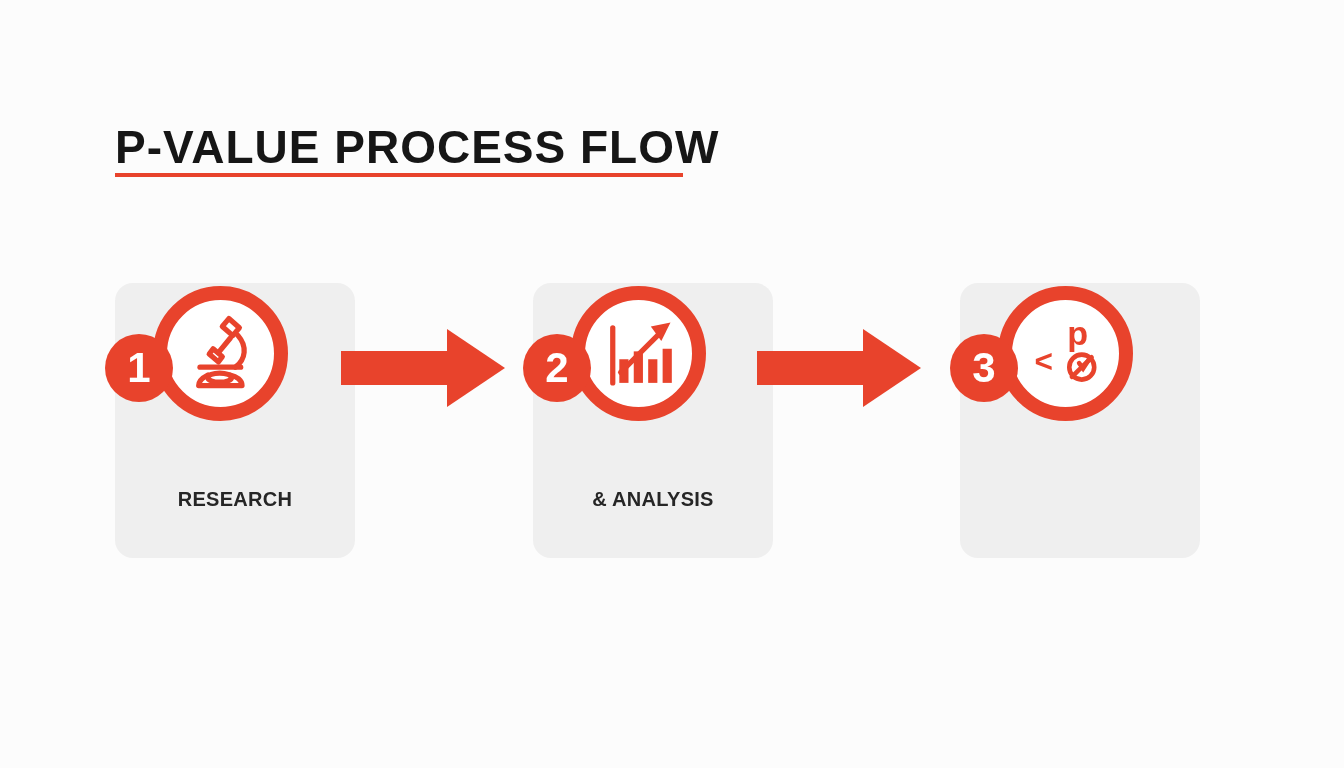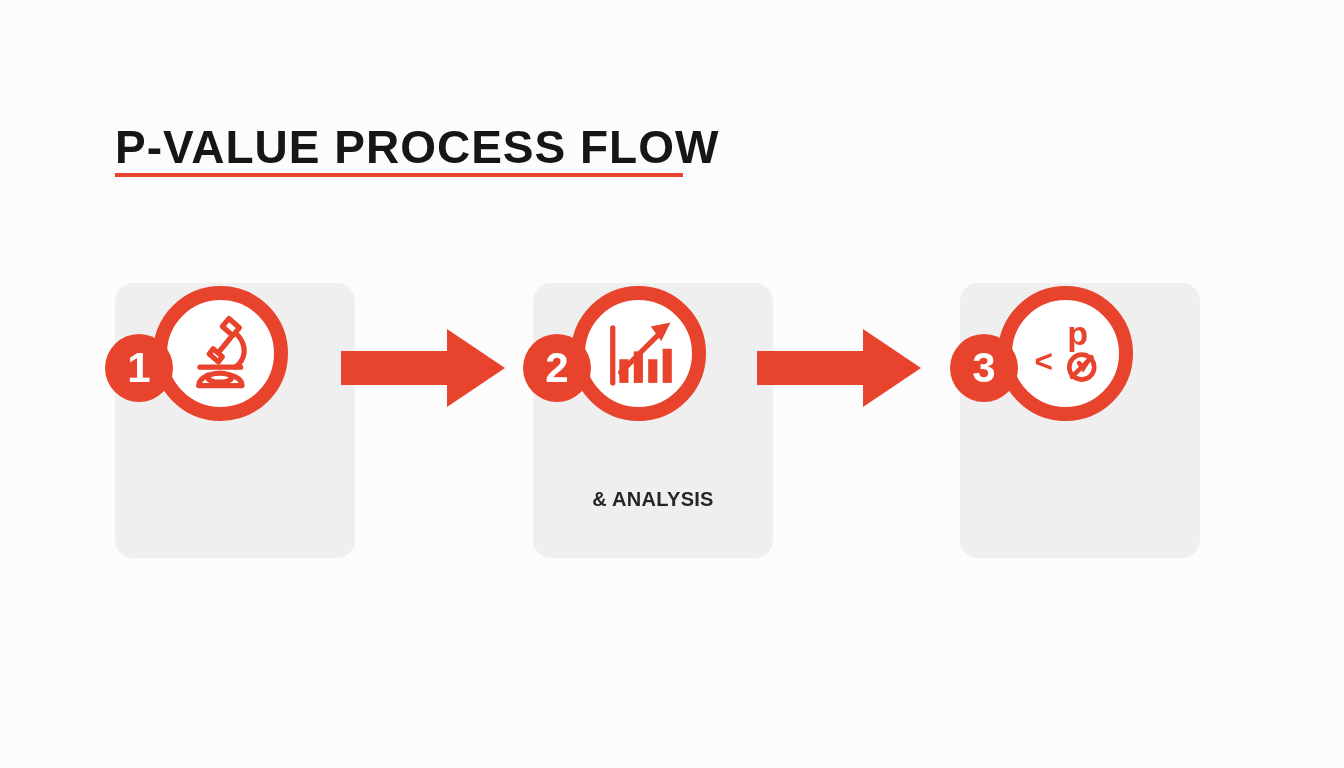--- a/index.html
+++ b/index.html
@@ -120,20 +120,24 @@
           <path d="M38 5 l8 7 -5 6 -8 -7 z"></path>
           <path d="M39 20 L30 31"></path>
           <path d="M26 28 l7 6 -3 4 -7 -6 z"></path>
           <path d="M16 42 h31"></path>
           <path d="M45 18 c7 8 6 18 -2 24"></path>
           <path d="M22 48 c-4 2 -7 5 -7 8 h33 c0 -4 -4 -7 -9 -8"></path>
           <ellipse cx="31" cy="50" rx="9" ry="3.5"></ellipse>
         </g>
       </svg>
     </div>
+    <div class="step-label">
+      <span>RESEARCH</span>
+      <span></span>
+    </div>
   </div>
 
   <svg class="flow-arrow arrow-1" viewBox="0 0 166 90" aria-hidden="true">
     <rect x="0" y="28" width="112" height="34" fill="#E8432C"></rect>
     <polygon points="106,6 164,45 106,84" fill="#E8432C"></polygon>
   </svg>
 
   <div class="step-card card-2">
     <div class="step-number-badge">2</div>
     <div class="step-circle">

